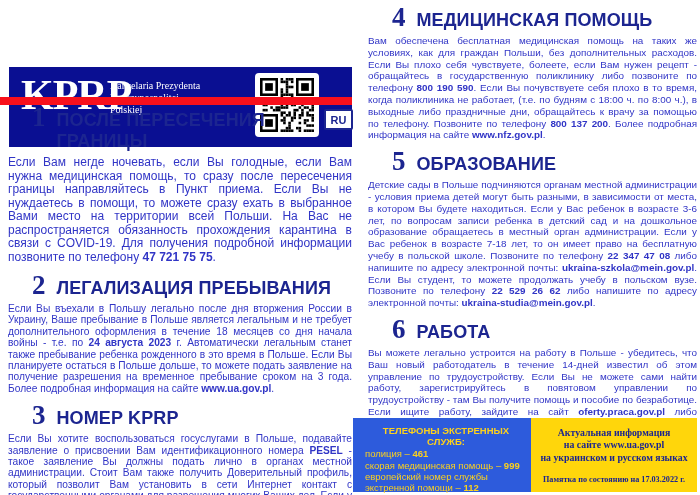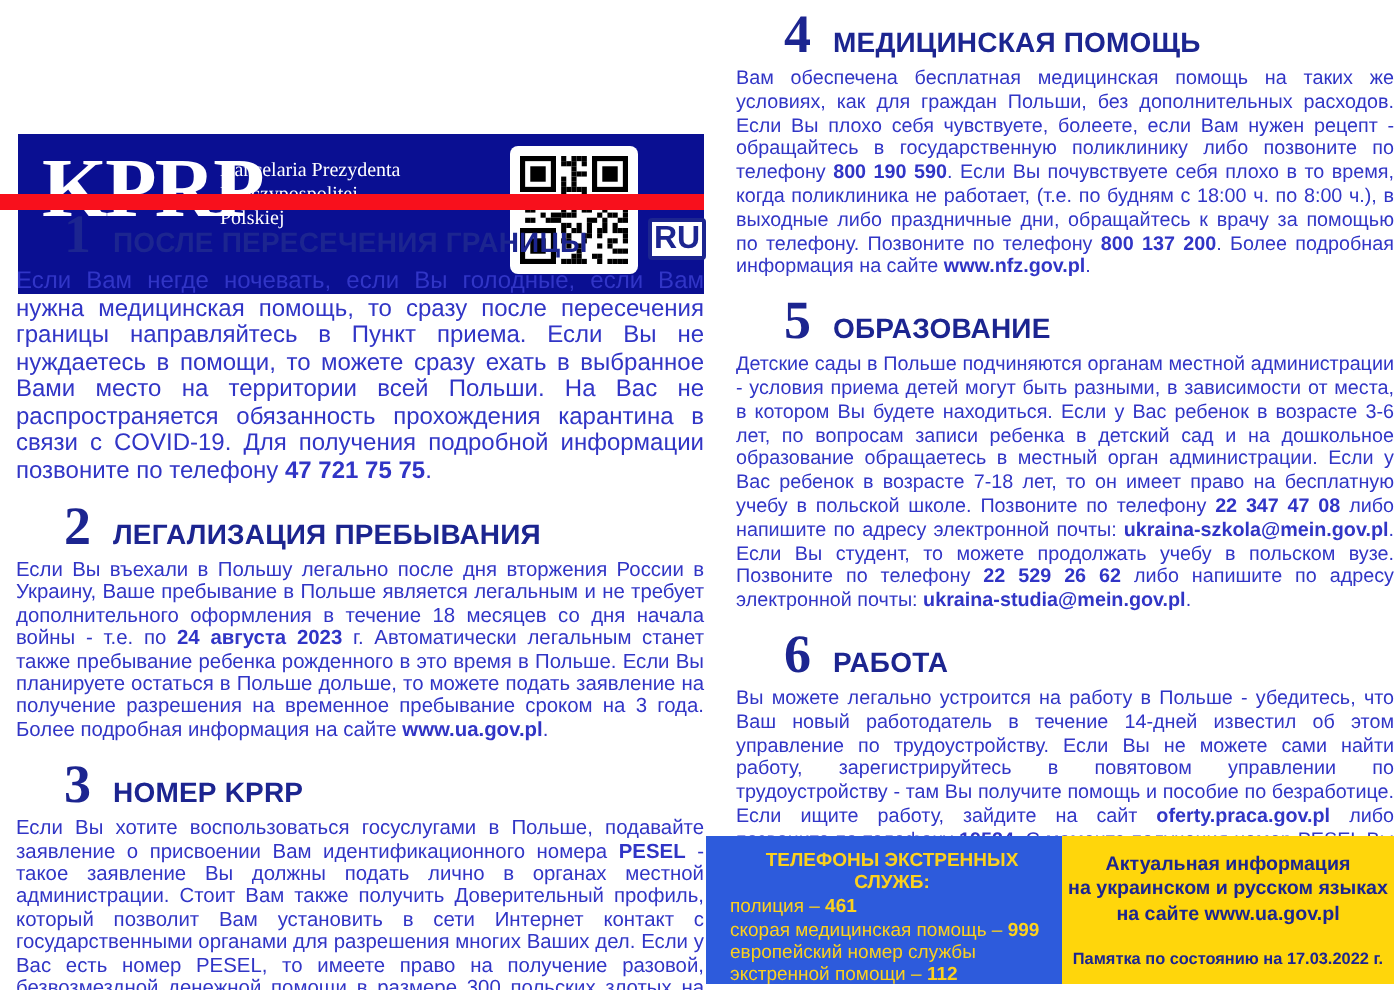--- a/index.html
+++ b/index.html
@@ -35,52 +35,52 @@
   .flag-stripe {
     position:absolute; left:0; top:97px; width:352px; height:8px;
     background:var(--red);
   }
 
   
   .badge {
     position:absolute; left:324px; top:109px; width:29px; height:21px;
     border:2px solid var(--title); border-radius:2px;
     display:flex; align-items:center; justify-content:center;
-    font-size:16px; font-weight:700; color:var(--title); background:#fff;
+    font-size:11px; font-weight:700; color:var(--title); background:#fff;
   }
 
   
   .col-left  { position:absolute; left:8px;   top:104px; width:344px; }
   .col-right { position:absolute; left:368px; top:4px;   width:329px; }
 
   .sec-head { display:flex; align-items:baseline; padding-left:24px; margin:0 0 4px 0; }
   .sec-num {
     font-family:"Liberation Serif", serif; font-weight:700;
     font-size:27px; line-height:26px; color:var(--title);
   }
   .sec-title {
-    font-size:14px; font-weight:700; color:var(--title);
+    font-size:18px; font-weight:700; color:var(--title);
     margin-left:11px; letter-spacing:0.1px;
   }
   .para { text-align:justify; color:var(--text); }
   .col-left  .para.p1 { font-size:12px; line-height:13.5px; margin-bottom:8px; }
   .col-left  .para    { font-size:10.2px; line-height:11.4px; margin-bottom:8px; }
   .col-right .para    { font-size:9.9px;  line-height:11.8px; margin-bottom:7px; }
 
   
   .emergency {
     position:absolute; left:353px; top:418px; width:178px; height:74px;
     background:var(--boxblue); color:var(--goldtext);
     padding:7px 4px 0 12px; font-size:9.5px; line-height:11.2px;
   }
   .emergency .em-title { font-weight:700; margin-bottom:1px;text-align:center; }
   .infobox {
     position:absolute; left:531px; top:418px; width:166px; height:74px;
     background:var(--gold); color:var(--title); text-align:center;
-    padding-top:9px; font-size:9.8px; line-height:12.3px; font-weight:700;
+    padding-top:9px; font-size:9.8px; line-height:12.3px; font-weight:700;font-family:Liberation Serif, serif;
   }
   .infobox .footnote {
     position:absolute; left:0; bottom:6px; width:100%;
     font-size:8.2px; font-weight:700; text-align:center;
   }
 </style>
 </head>
 <body>
 
 <div class="page">
@@ -279,18 +279,18 @@
   <div class="emergency">
     <div class="em-title">ТЕЛЕФОНЫ ЭКСТРЕННЫХ СЛУЖБ:</div>
     <div><span>полиция – </span><span class="b">461</span></div>
     <div><span>скорая медицинская помощь – </span><span class="b">999</span></div>
     <div><span>европейский номер службы</span></div>
     <div><span>экстренной помощи – </span><span class="b">112</span></div>
   </div>
 
   <div class="infobox">
     <div>Актуальная информация</div>
+    <div><span>на сайте </span><span class="b">www.ua.gov.pl</span></div>
     <div>на украинском и русском языках</div>
-    <div><span>на сайте </span><span class="b">www.ua.gov.pl</span></div>
     <div class="footnote">Памятка по состоянию на 17.03.2022 г.</div>
   </div>
 
 </div>
 
 </body></html>

